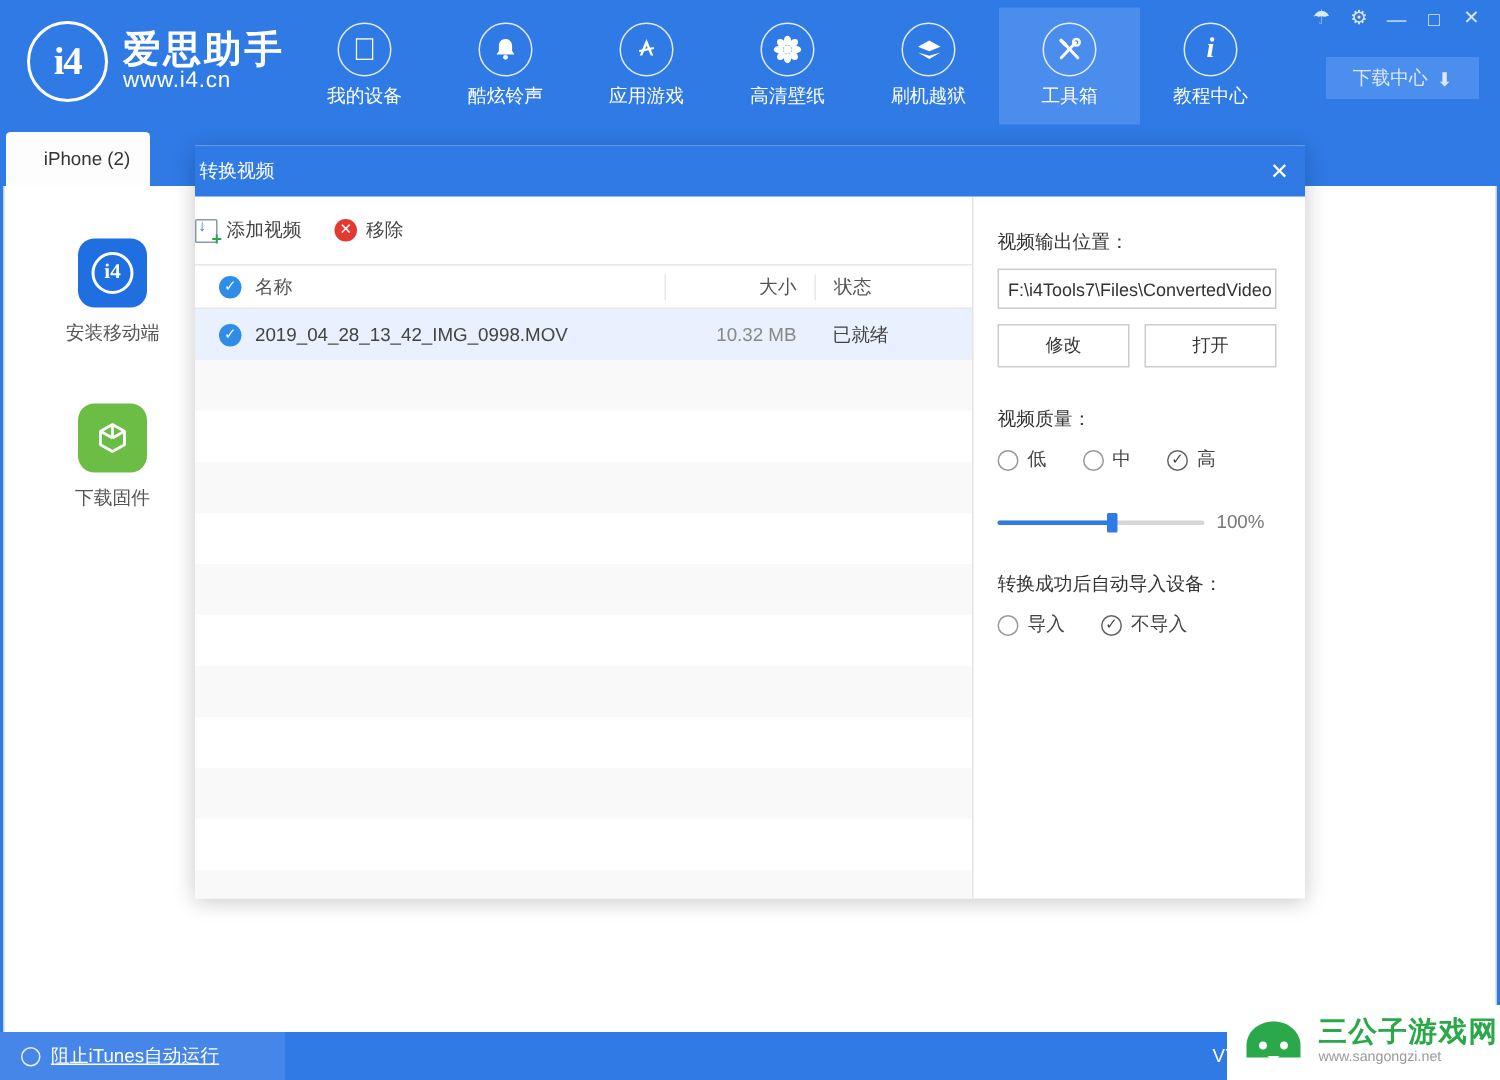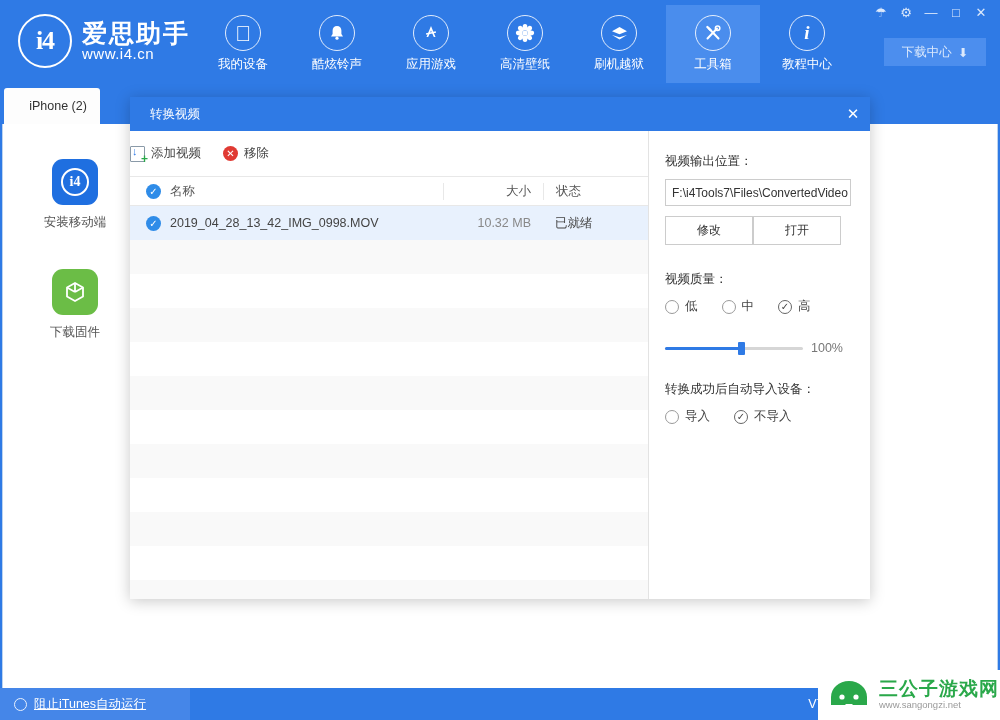--- a/index.html
+++ b/index.html
@@ -146,21 +146,21 @@
   
   .dialog {
     position: absolute; left: 130px; top: 97px;
     width: 740px; height: 502px;
     background: #ffffff;
     box-shadow: 0 2px 14px rgba(0,0,0,.22);
   }
   .dlg-title {
     height: 34px; background: #2f7ae5;
     display: flex; align-items: center;
-    padding-left: 20px; position: relative;
+    padding-left: 3px; position: relative;
   }
   .dlg-title-lb { color: #fff; font-size: 12.5px; }
   .dlg-close {
     position: absolute; right: 0; top: 0; width: 34px; height: 34px;
     display: flex; align-items: center; justify-content: center;
     color: #fff; font-size: 15px; cursor: pointer;
   }
   .dlg-body {
     display: flex; height: 468px;
   }
@@ -231,21 +231,21 @@
     white-space: nowrap; overflow: hidden;
     background: #fff;
   }
   .btnrow { display: flex; gap: 0; margin-top: 10px; }
   .sbtn {
     width: 88px; height: 29px; border: 1px solid #ccc;
     background: #fff; font-size: 12px; color: #333;
     display: flex; align-items: center; justify-content: center;
     cursor: pointer;
   }
-  .sbtn + .sbtn { }
+  .sbtn + .sbtn { margin-left: 10px; }
   .sect { margin-top: 26px; }
   .radiorow { display: flex; align-items: center; margin-top: 10px; }
   .rad {
     display: flex; align-items: center; gap: 6px;
     font-size: 12.5px; color: #444; cursor: pointer;
   }
   .rad + .rad { margin-left: 24px; }
   .rcircle {
     width: 14px; height: 14px; border-radius: 50%;
     border: 1.3px solid #9a9a9a; background: #fff; flex: none;

